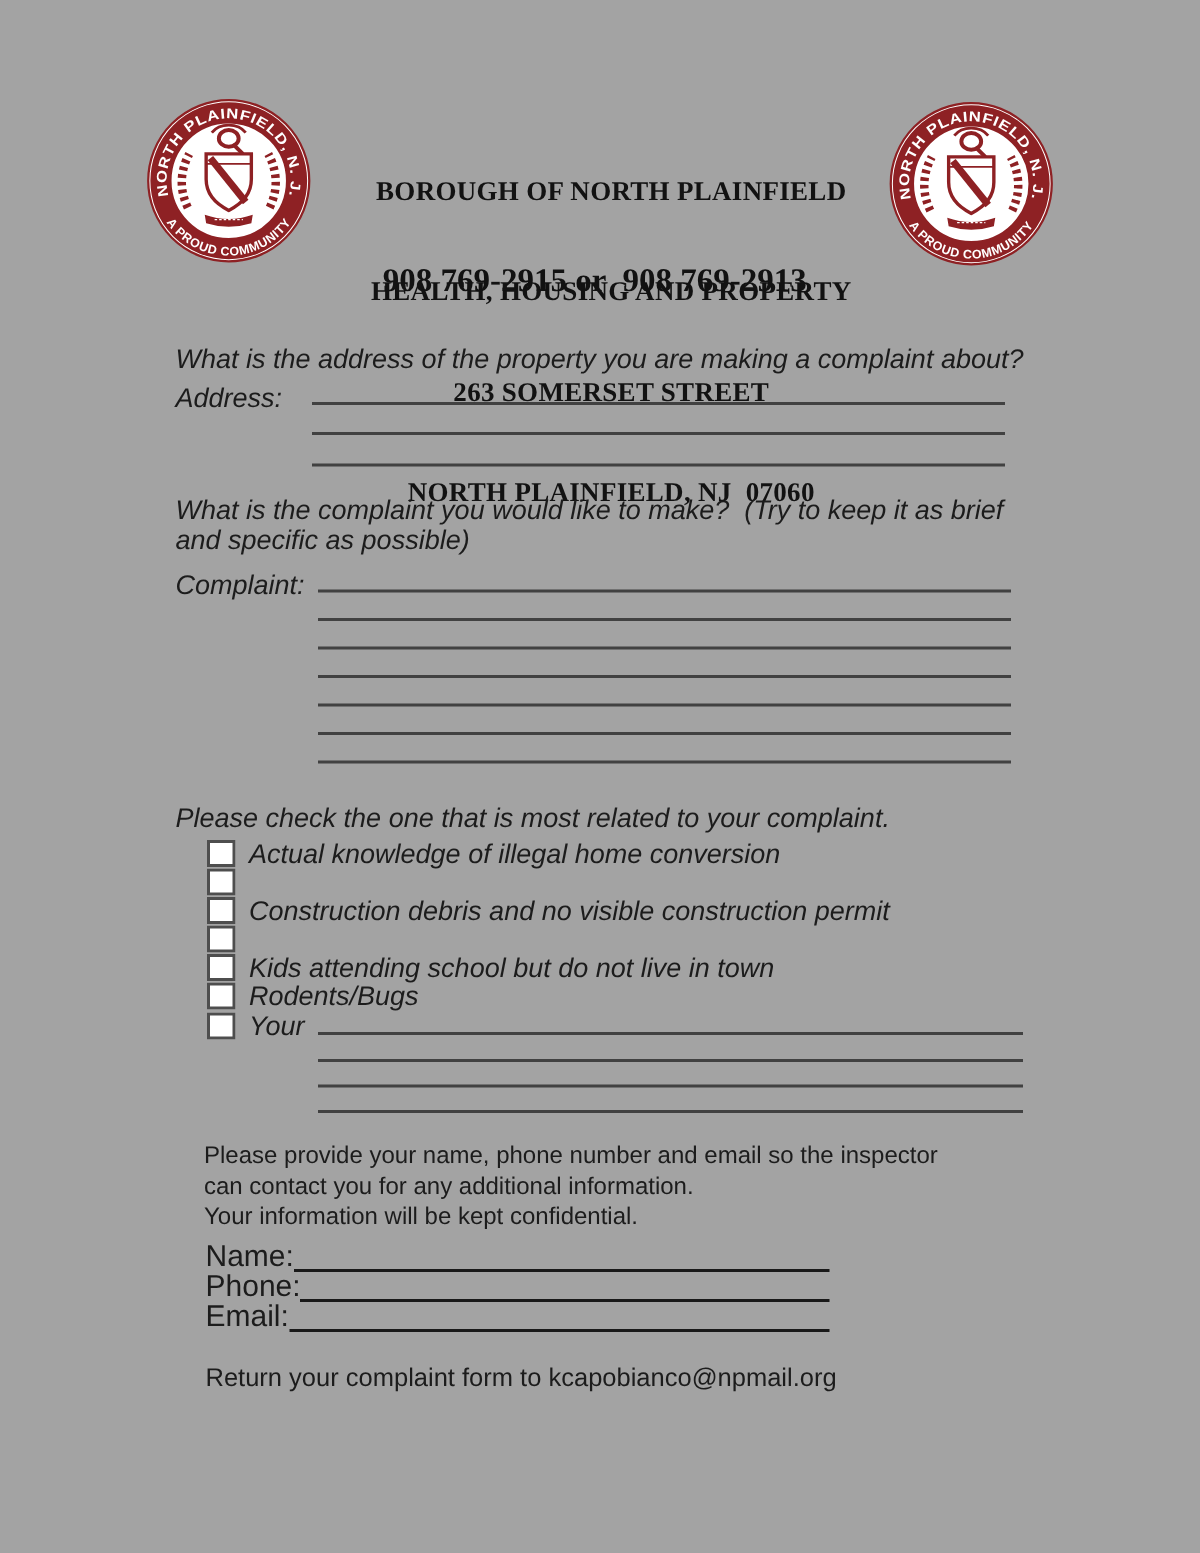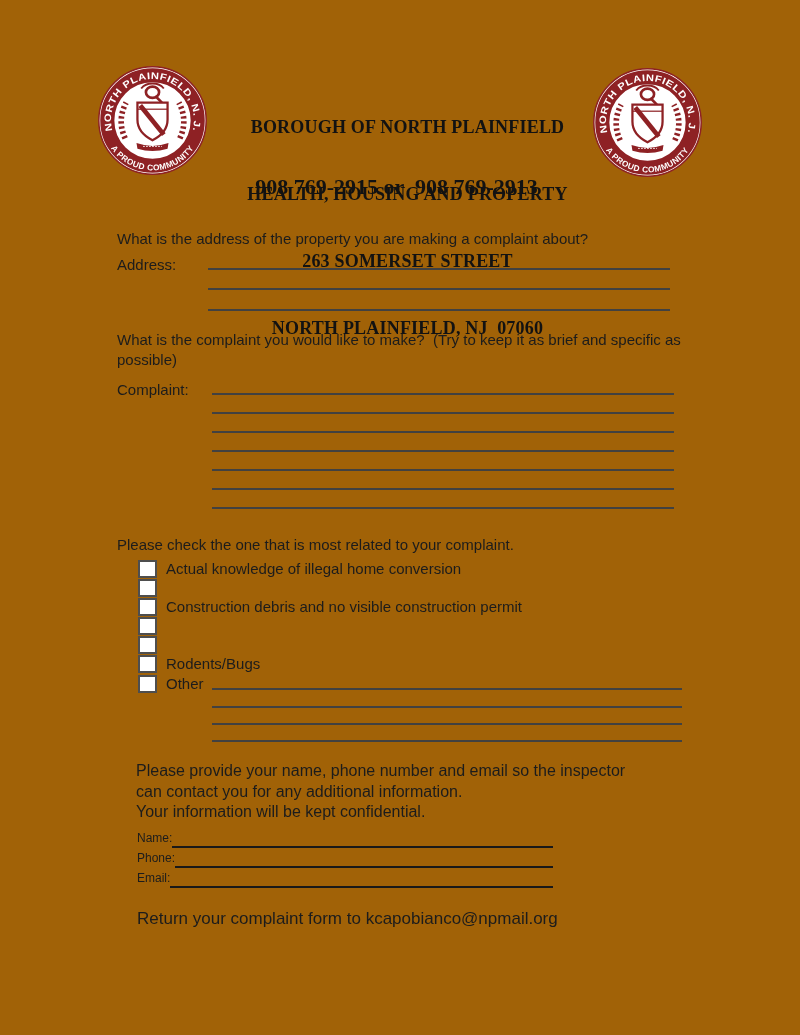--- a/index.html
+++ b/index.html
@@ -1,47 +1,47 @@
 <!DOCTYPE html>
 <html><head>
 <meta charset="utf-8">
 <style>
   html,body { margin:0; padding:0; background:#ffffff; }
   .page {
-    position:relative; width:800px; height:1035px; background:#a16207;
+    position:relative; width:800px; height:1035px; background:#a3a3a3;
     font-family:"Liberation Sans", sans-serif; color:#1c1c1c; overflow:hidden;
   }
   .abs { position:absolute; }
   
   .org-block {
     left:205px; top:71px; width:405px; text-align:center;
     font-family:"Liberation Serif", serif; font-weight:bold;
     font-size:18px; line-height:22.4px; letter-spacing:0.2px;
     white-space:pre-wrap; color:#121212;
   }
   .phone-line {
     left:194px; top:174px; width:405px; text-align:center;
     font-family:"Liberation Serif", serif; font-weight:bold;
     font-size:22px; white-space:pre-wrap; color:#121212;
   }
   .seal { position:absolute; width:113px; height:113px; }
   
-  .q { font-size:15px; line-height:20px; white-space:pre-wrap; color:#1c1c1c; }
+  .q { font-size:18px; line-height:20px; white-space:pre-wrap; color:#1c1c1c;font-style:italic; }
   .wline { border-bottom:2px solid #414141; height:0; }
   
   .checkrows { display:flex; flex-direction:column; }
   .checkrow { display:flex; align-items:center; height:19.17px; }
   .cb {
     flex:0 0 auto; width:15px; height:14px; background:#ffffff;
     border:2px solid #4e4e4e; margin-right:9px;
   }
   
   .note { font-size:16px; line-height:20.5px; white-space:pre-wrap; }
   .field-row { left:137px; width:416px; display:flex; align-items:flex-end; }
-  .flabel { font-size:12px; line-height:19px; }
+  .flabel { font-size:20px; line-height:19px; }
   .fline { flex:1 1 auto; border-bottom:2px solid #191919; height:17px; }
   .footer-text { font-size:17px; white-space:pre-wrap; }
 </style>
 </head>
 <body>
 
 <svg width="0" height="0" style="position:absolute" aria-hidden="true">
   <defs>
     <symbol id="seal" viewBox="0 0 120 120">
       <circle cx="60" cy="60" r="57" fill="#ffffff" stroke="#8e2124" stroke-width="1.6"></circle>
@@ -114,28 +114,29 @@
     </div>
     <div class="checkrow">
       <span class="cb"></span>
       <span class="q">Construction debris and no visible construction permit</span>
     </div>
     <div class="checkrow">
       <span class="cb"></span>
     </div>
     <div class="checkrow">
       <span class="cb"></span>
+      <span class="q">Kids attending school but do not live in town</span>
     </div>
     <div class="checkrow">
       <span class="cb"></span>
       <span class="q">Rodents/Bugs</span>
     </div>
     <div class="checkrow">
       <span class="cb"></span>
-      <span class="q">Other</span>
+      <span class="q">Your</span>
     </div>
   </div>
   <div class="abs wline" style="left:212px; top:688px; width:470px"></div>
   <div class="abs wline" style="left:212px; top:706px; width:470px"></div>
   <div class="abs wline" style="left:212px; top:723px; width:470px"></div>
   <div class="abs wline" style="left:212px; top:740px; width:470px"></div>
 
   <div class="abs" style="left:136px; top:761px; width:560px">
     <div class="note">Please provide your name, phone number and email so the inspector</div>
     <div class="note">can contact you for any additional information.</div>

